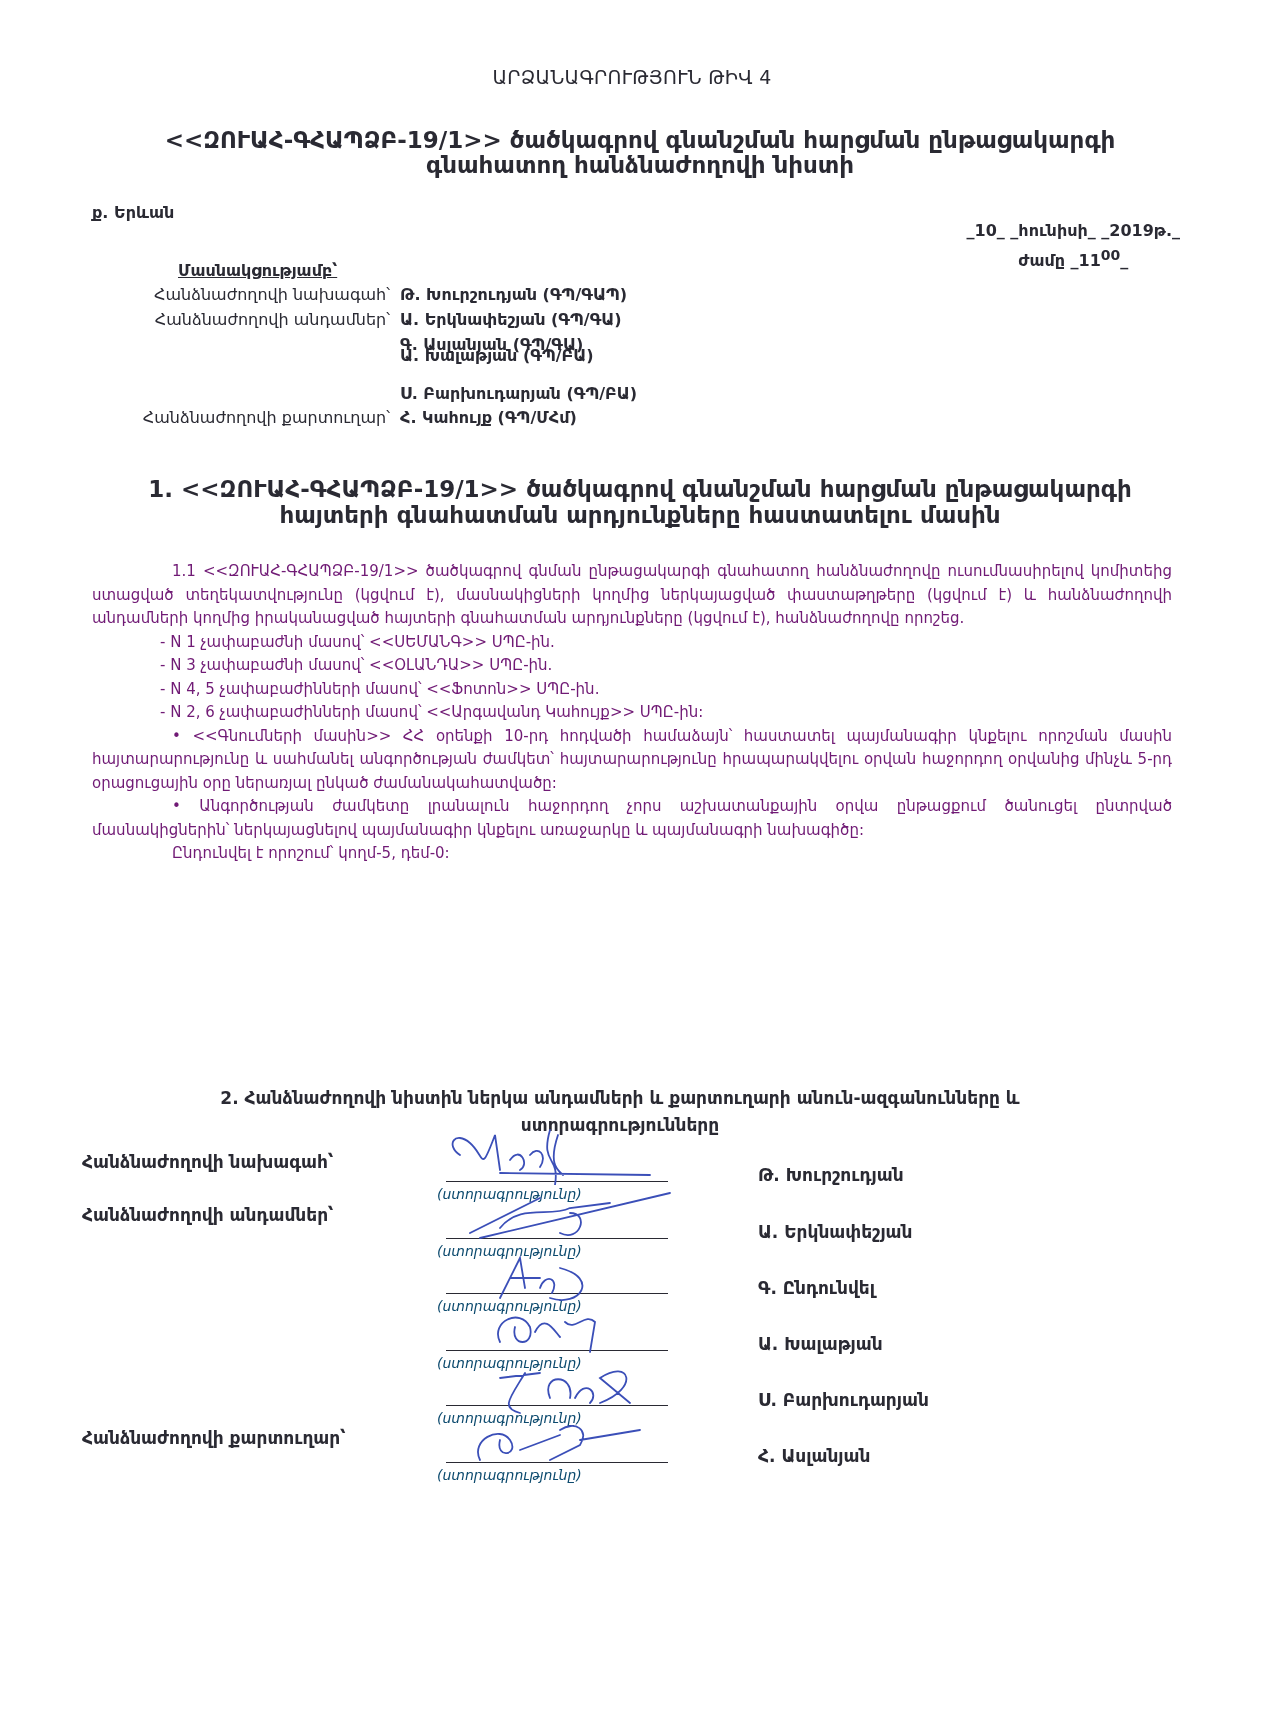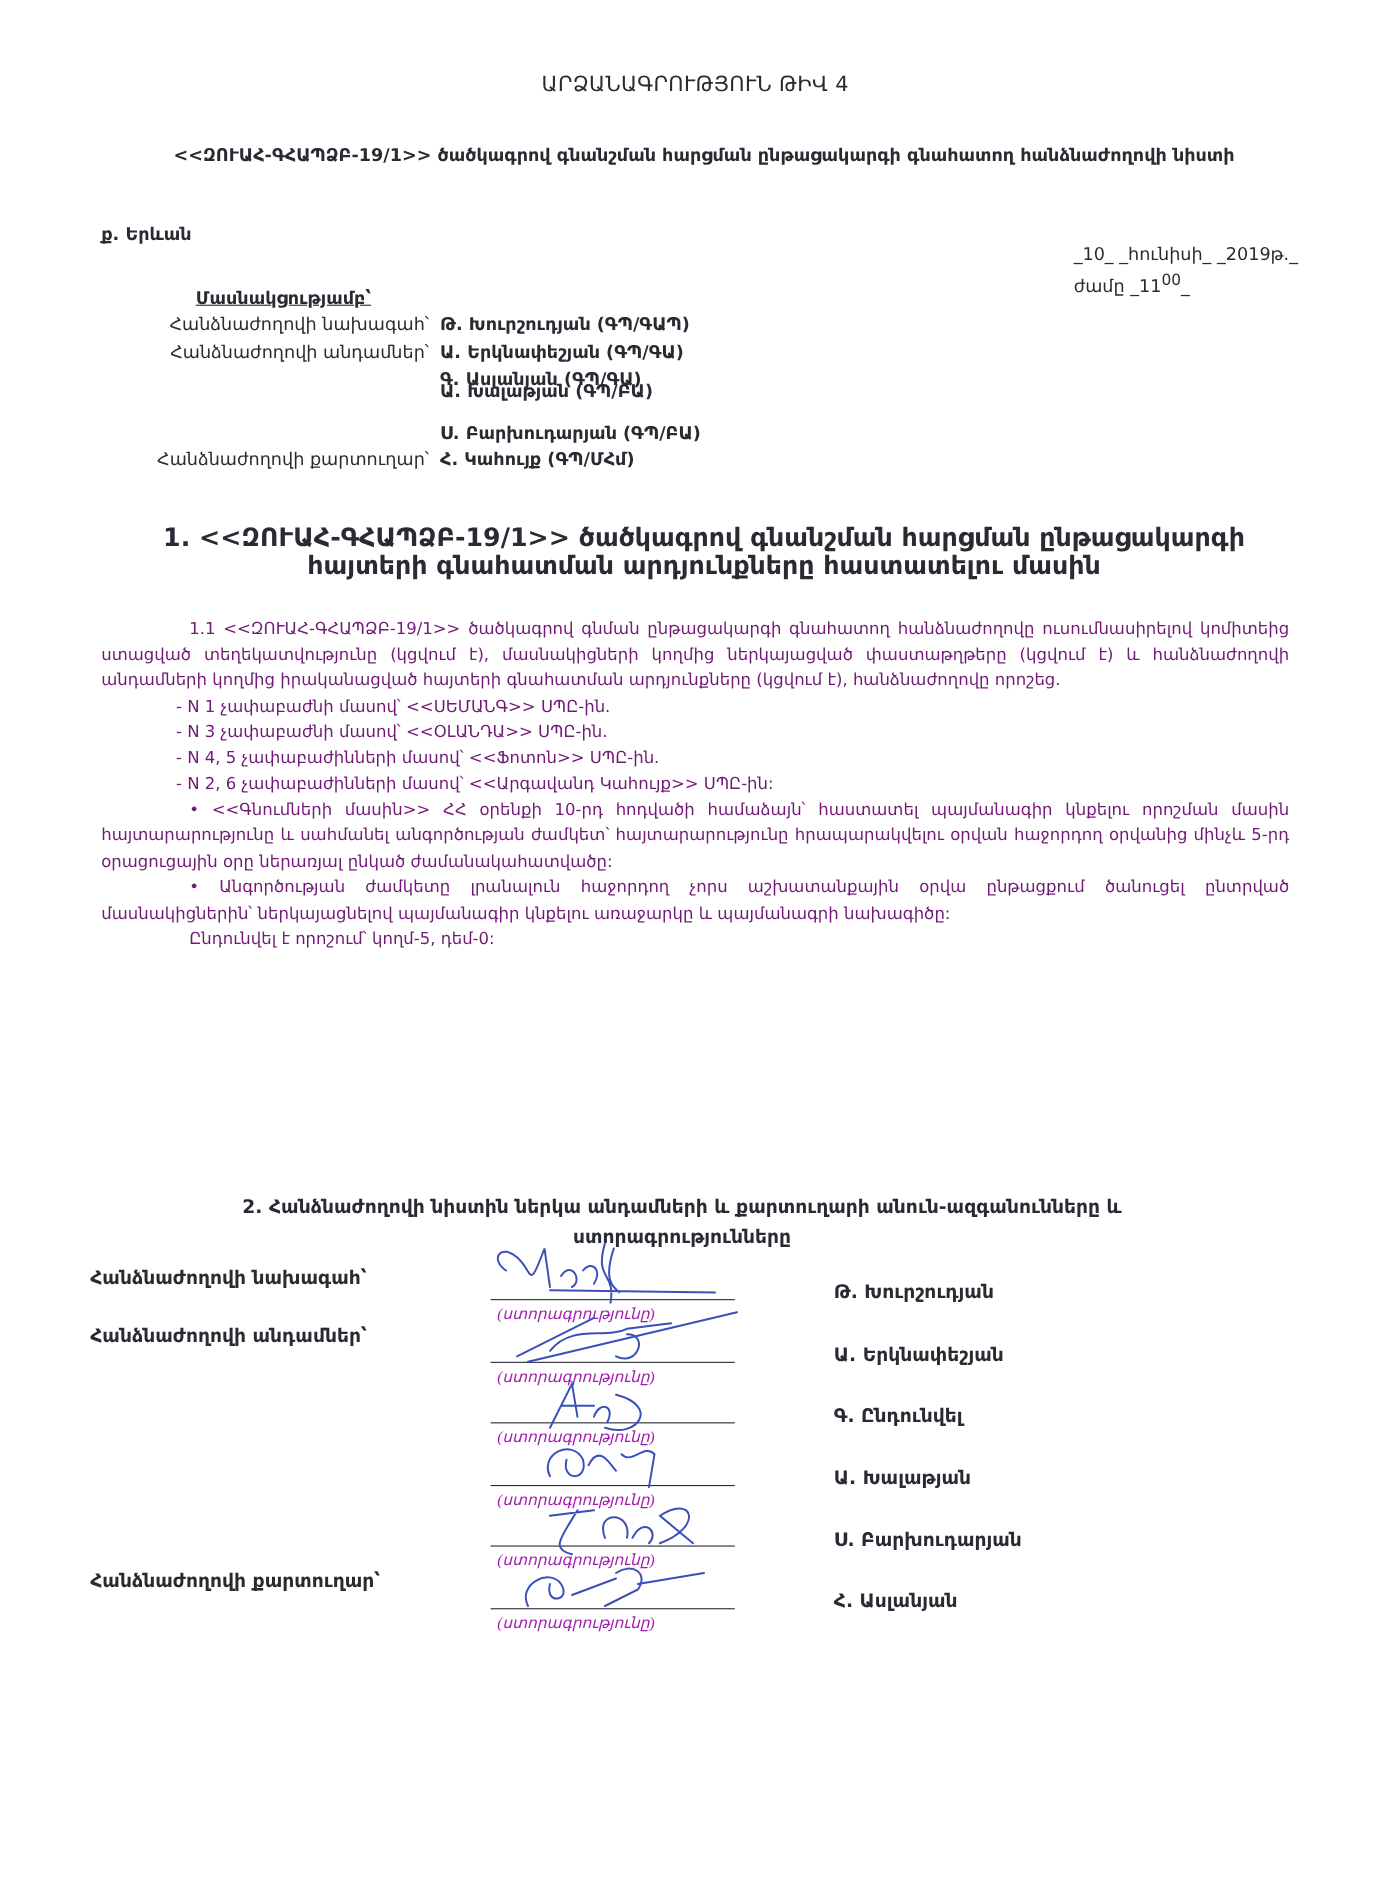--- a/index.html
+++ b/index.html
@@ -1,36 +1,36 @@
 <!DOCTYPE html>
 <html><head>
 <meta charset="utf-8">
 <style>
   html, body { margin: 0; padding: 0; background: #ffffff; }
   body { width: 1264px; height: 1715px; position: relative; overflow: hidden;
          font-family: "DejaVu Sans", "Liberation Sans", sans-serif; color: #2a2a33; }
   .abs { position: absolute; }
   .title { left: 0; width: 1264px; top: 66px; text-align: center; font-size: 19px; letter-spacing: 0.3px; }
-  .subtitle { left: 110px; width: 1060px; top: 128px; text-align: center; font-size: 16px; font-weight: bold; line-height: 25px; }
+  .subtitle { left: 110px; width: 1060px; top: 128px; text-align: center; font-size: 23px; font-weight: bold; line-height: 25px; }
   .city { left: 92px; top: 203px; font-size: 16px; font-weight: bold; }
-  .date { right: 84px; top: 219px; text-align: left; font-size: 16px; font-weight: normal; line-height: 24px; }
+  .date { right: 84px; top: 219px; text-align: center; font-size: 16px; font-weight: bold; line-height: 24px; }
   .date sup { font-size: 14px; }
   .part-heading { left: 178px; top: 261px; font-size: 16px; font-weight: bold; text-decoration: underline; }
   .part-row { font-size: 16px; line-height: 24.5px; }
   .part-role { left: 80px; width: 310px; text-align: right; }
   .part-name { left: 400px; font-weight: bold; }
   .sec1 { left: 110px; width: 1060px; top: 476px; text-align: center; font-size: 23px; font-weight: bold; line-height: 26px; }
   .body { left: 92px; width: 1080px; font-size: 15px; line-height: 23.5px; text-align: justify; color: #701a75; }
   .body p { margin: 0; }
   .indent { text-indent: 80px; }
   .dash { padding-left: 68px; }
   .sec2 { left: 150px; width: 940px; top: 1085px; text-align: center; font-size: 17px; font-weight: bold; line-height: 27px; }
   .sig-role { left: 82px; font-size: 17px; font-weight: bold; }
   .sig-line { left: 446px; width: 222px; height: 1px; background: #2a2a33; }
-  .sig-caption { left: 452px; font-size: 14px; font-style: italic; color: #a21caf; font-family: Liberation Serif, serif; }
+  .sig-caption { left: 437px; font-size: 14px; font-style: italic; color: #0c4a6e; }
   .sig-name { left: 758px; font-size: 17px; font-weight: bold; }
   .scribble { left: 440px; width: 240px; height: 60px; }
   .scribble path { fill: none; stroke: #3b4fb8; stroke-width: 1.8; stroke-linecap: round; }
 </style>
 </head>
 <body>
 
 <div class="abs title">ԱՐՁԱՆԱԳՐՈՒԹՅՈՒՆ ԹԻՎ 4</div>
 <div class="abs subtitle">&lt;&lt;ԶՈՒԱՀ-ԳՀԱՊՁԲ-19/1&gt;&gt; ծածկագրով գնանշման հարցման ընթացակարգի գնահատող հանձնաժողովի նիստի</div>
 <div class="abs city">ք. Երևան</div>

